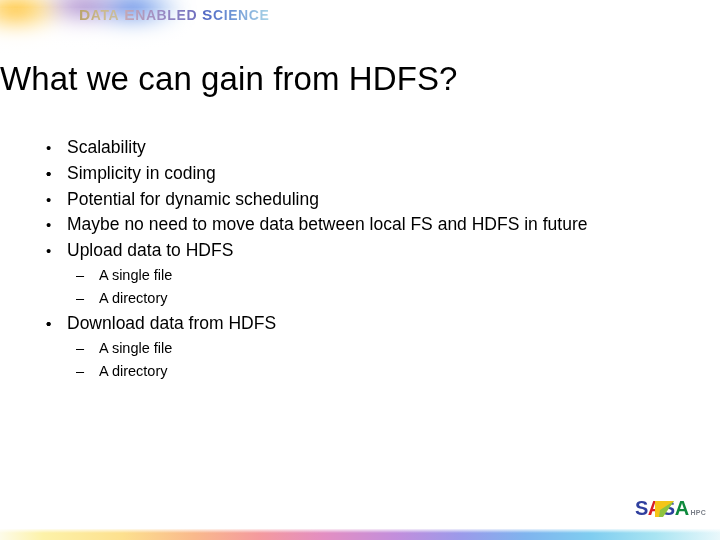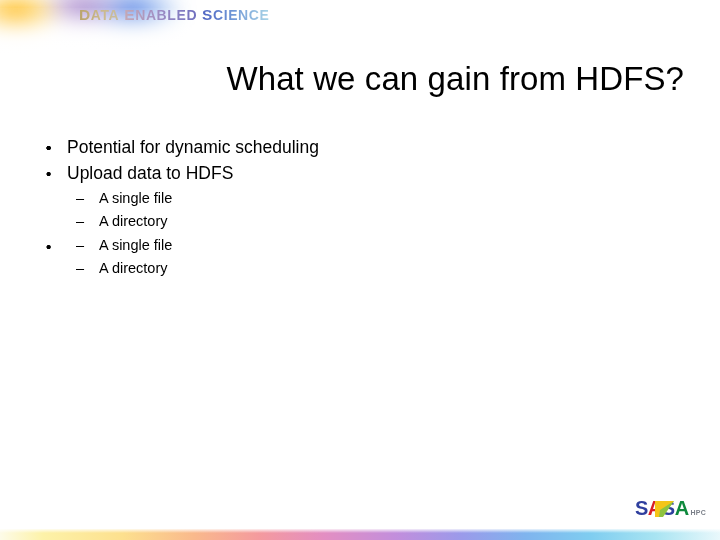--- a/index.html
+++ b/index.html
@@ -89,24 +89,24 @@
   .header-wordmark .cap {
     font-size: 15.5px;
   }
   .header-wordmark .sml {
     font-size: 14px;
   }
 
   
   .slide-title {
     position: absolute;
-    left: 16px;
+    left: 0;
     top: 58px;
     width: 668px;
-    text-align: right;
+    text-align: left;
     font-family: "Liberation Sans", sans-serif;
     font-size: 33px;
     font-weight: normal;
     color: #000000;
     line-height: 42px;
     letter-spacing: 0.1px;
   }
 
   
   .body-area {
@@ -250,34 +250,34 @@
   <div class="header-wordmark">
     <span class="w1"><span class="cap">D</span><span class="sml">ATA</span></span>
     <span class="w2"><span class="cap">E</span><span class="sml">NABLED</span></span>
     <span class="w3"><span class="cap">S</span><span class="sml">CIENCE</span></span>
   </div>
 
   <div class="slide-title">What we can gain from HDFS?</div>
 
   <div class="body-area">
     <ul class="lvl1" id="bullet-root">
+        <li class="bullet1"><span class="marker">•</span><span>Scalability</span></li>
         <li class="bullet1"><span class="marker">•</span></li>
-        <li class="bullet1"><span class="marker">•</span></li>
-        <li class="bullet1"><span class="marker">•</span></li>
+        <li class="bullet1"><span class="marker">•</span><span>Simplicity in coding</span></li>
         <li class="bullet1"><span class="marker">•</span><span>Potential for dynamic scheduling</span></li>
-        <li class="bullet1"><span class="marker">•</span></li>
+        <li class="bullet1"><span class="marker">•</span><span>Maybe no need to move data between local FS and HDFS in future</span></li>
         <li class="bullet1"><span class="marker">•</span><span>Upload data to HDFS</span></li>
         <li class="sublist-block">
           <ul class="lvl2">
             <li class="bullet2"><span class="marker">–</span><span>A single file</span></li>
             <li class="bullet2"><span class="marker">–</span><span>A directory</span></li>
           </ul>
         </li>
         <li class="bullet1"><span class="marker">•</span></li>
-        <li class="bullet1"><span class="marker">•</span></li>
+        <li class="bullet1"><span class="marker">•</span><span>Download data from HDFS</span></li>
         <li class="sublist-block">
           <ul class="lvl2">
             <li class="bullet2"><span class="marker">–</span><span>A single file</span></li>
             <li class="bullet2"><span class="marker">–</span><span>A directory</span></li>
           </ul>
         </li>
       </ul>
   </div>
 
   <div class="salsa-logo">

